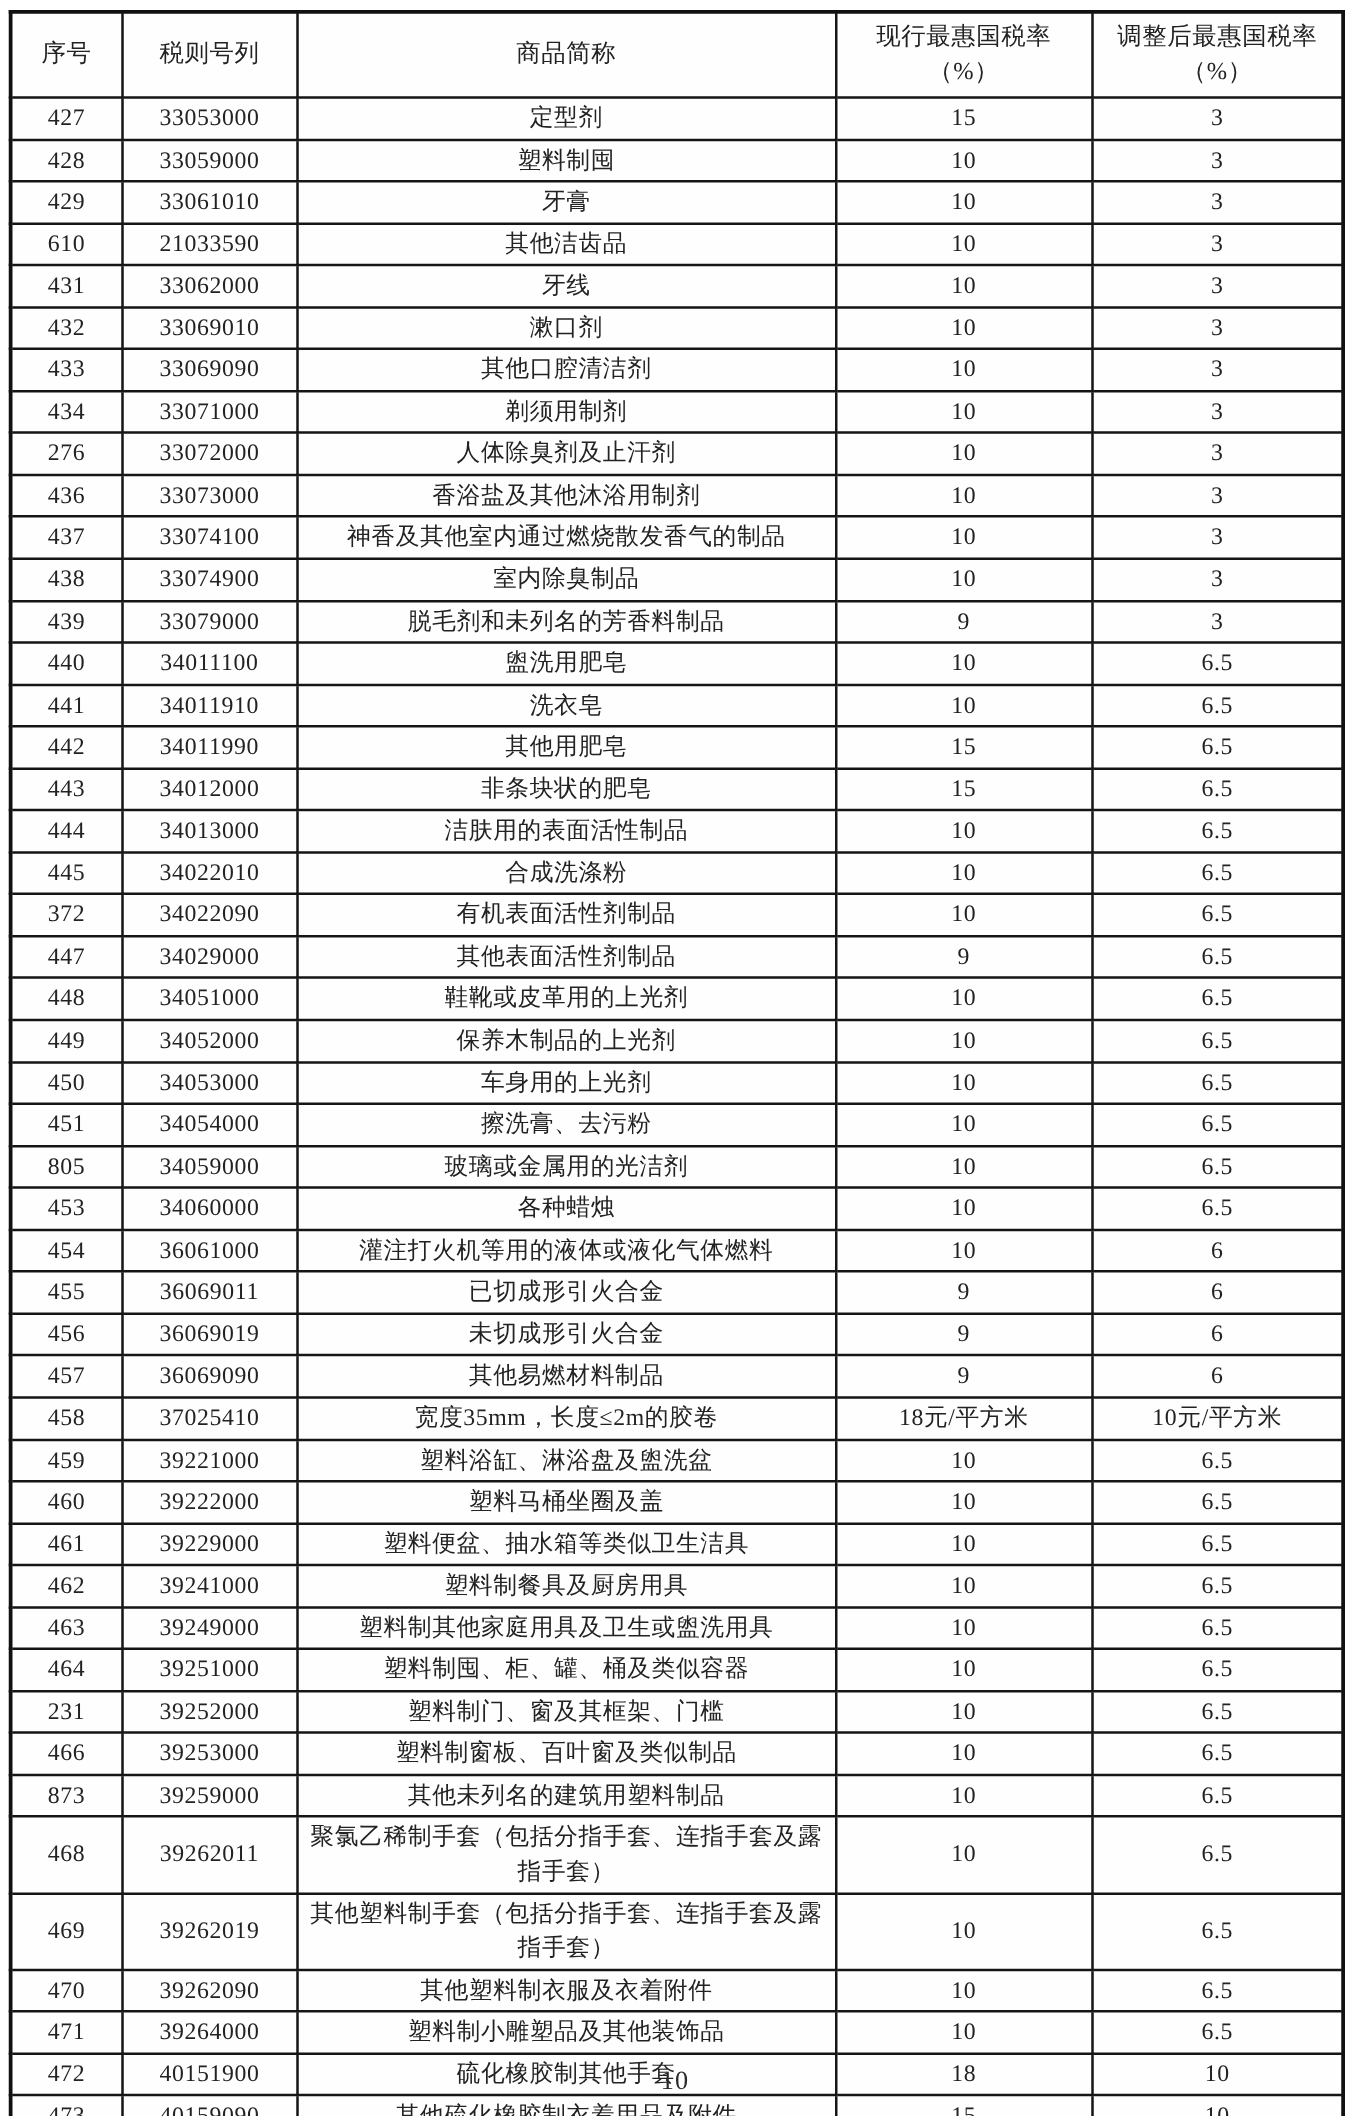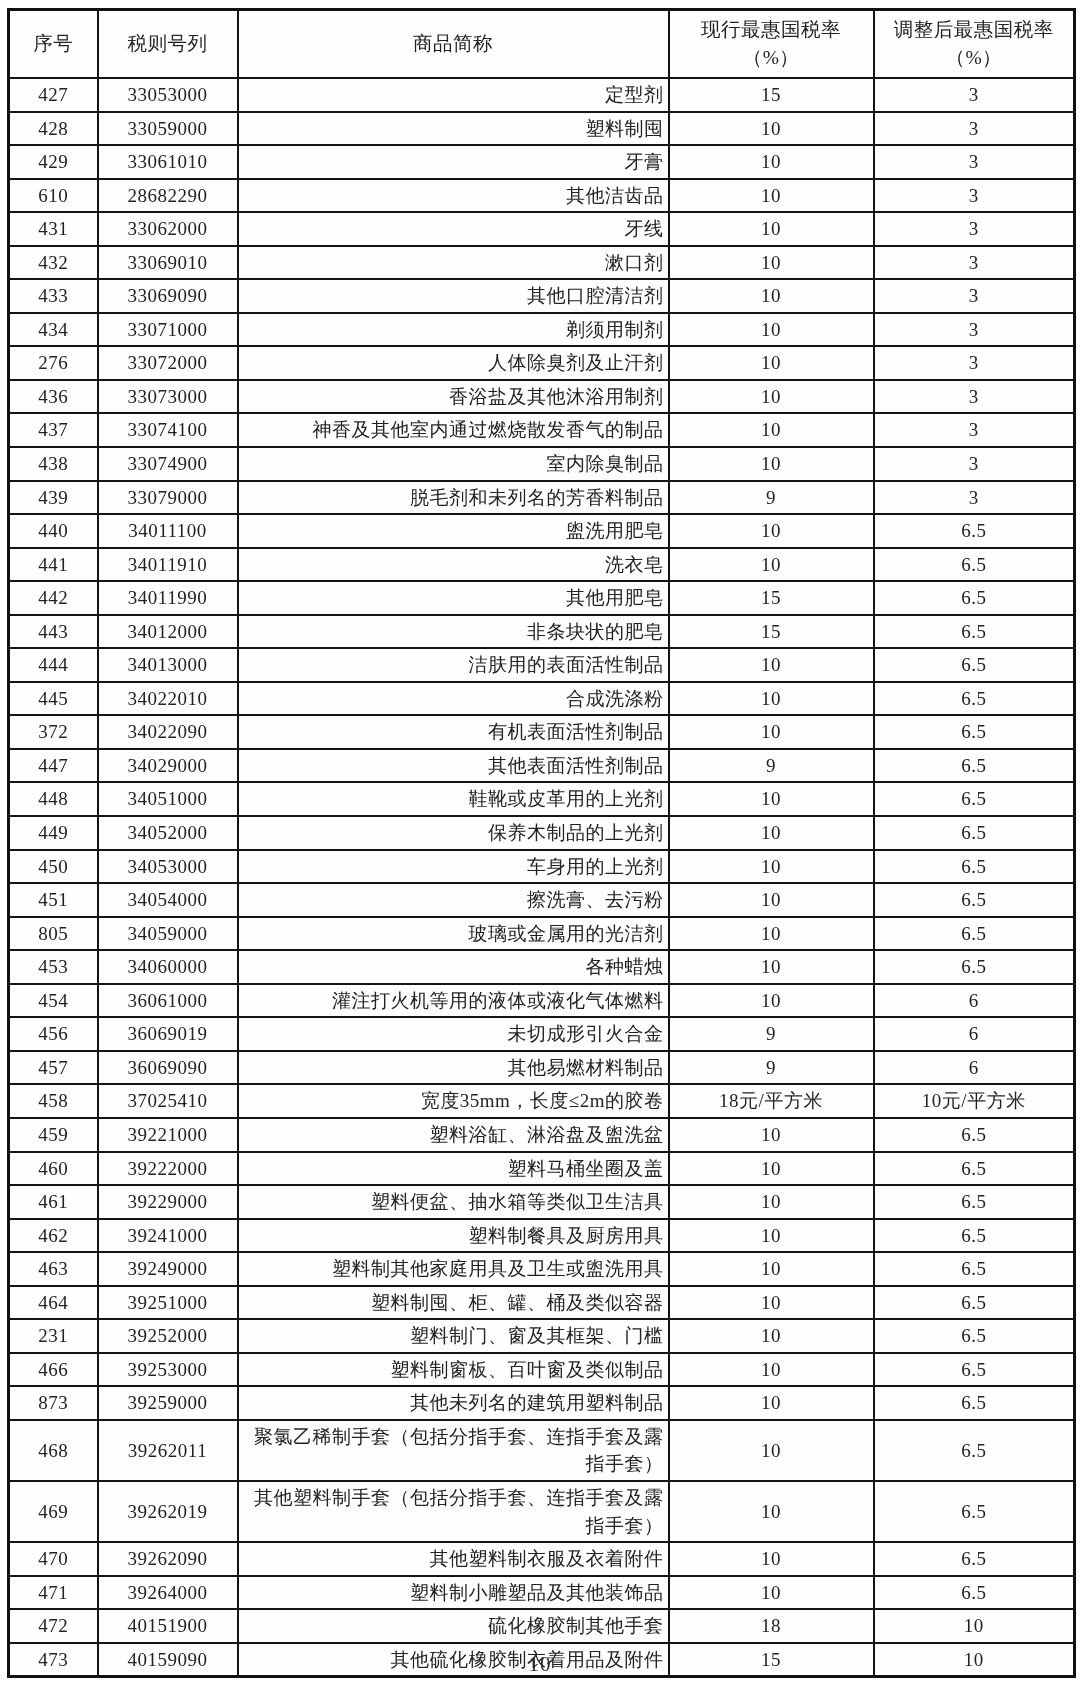--- a/index.html
+++ b/index.html
@@ -49,21 +49,21 @@
     height: 62px;
     text-align: center;
     font-weight: normal;
     font-size: 19.5px;
     padding: 2px 10px;
   }
   table.tariff tbody td {
     height: 25.6px;
   }
   td.al-center { text-align: center; }
-  td.al-left   { text-align: right; padding-left: 7px; }
+  td.al-left   { text-align: center; padding-left: 7px; }
 
   .page-number {
     position: absolute;
     left: 0;
     width: 1080px;
     top: 1652px;
     text-align: center;
     font-size: 21px;
     color: #2a2a2a;
     letter-spacing: 1px;
@@ -107,21 +107,21 @@
         </tr>
         <tr>
           <td class="al-center">429</td>
           <td class="al-center">33061010</td>
           <td class="al-left">牙膏</td>
           <td class="al-center">10</td>
           <td class="al-center">3</td>
         </tr>
         <tr>
           <td class="al-center">610</td>
-          <td class="al-center">28682290</td>
+          <td class="al-center">21033590</td>
           <td class="al-left">其他洁齿品</td>
           <td class="al-center">10</td>
           <td class="al-center">3</td>
         </tr>
         <tr>
           <td class="al-center">431</td>
           <td class="al-center">33062000</td>
           <td class="al-left">牙线</td>
           <td class="al-center">10</td>
           <td class="al-center">3</td>
@@ -278,20 +278,27 @@
           <td class="al-center">34060000</td>
           <td class="al-left">各种蜡烛</td>
           <td class="al-center">10</td>
           <td class="al-center">6.5</td>
         </tr>
         <tr>
           <td class="al-center">454</td>
           <td class="al-center">36061000</td>
           <td class="al-left">灌注打火机等用的液体或液化气体燃料</td>
           <td class="al-center">10</td>
+          <td class="al-center">6</td>
+        </tr>
+        <tr>
+          <td class="al-center">455</td>
+          <td class="al-center">36069011</td>
+          <td class="al-left">已切成形引火合金</td>
+          <td class="al-center">9</td>
           <td class="al-center">6</td>
         </tr>
         <tr>
           <td class="al-center">456</td>
           <td class="al-center">36069019</td>
           <td class="al-left">未切成形引火合金</td>
           <td class="al-center">9</td>
           <td class="al-center">6</td>
         </tr>
         <tr>

